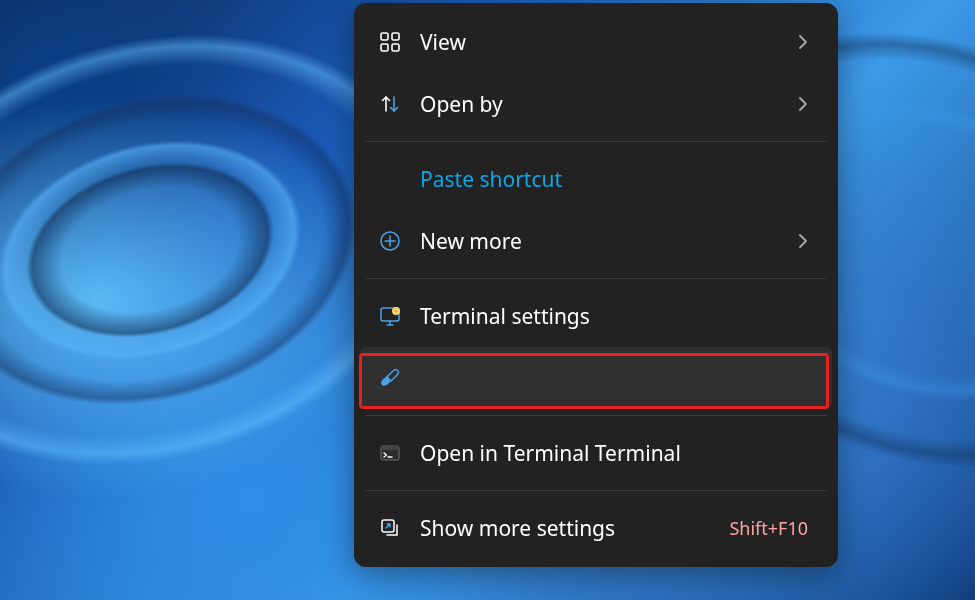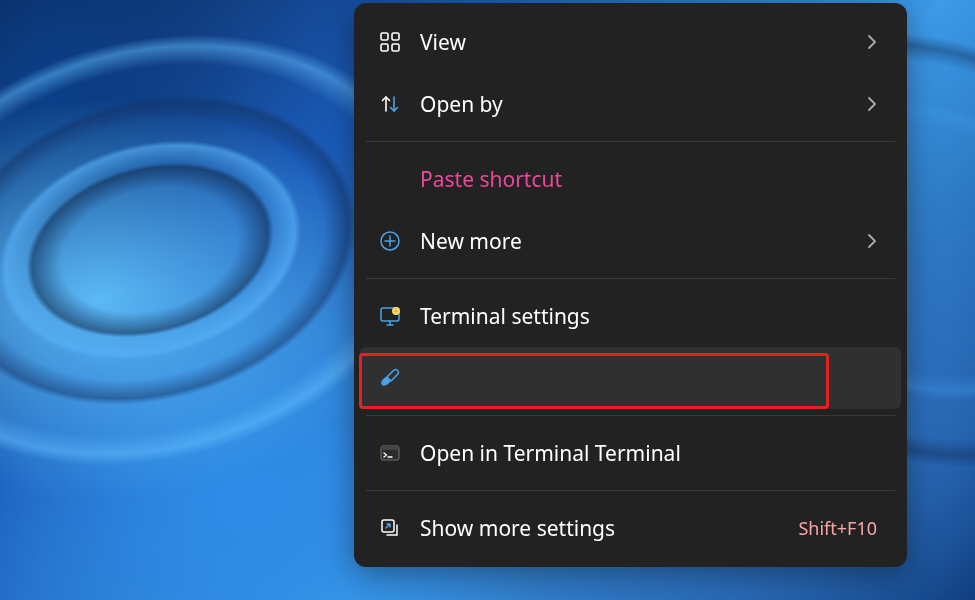--- a/index.html
+++ b/index.html
@@ -48,42 +48,42 @@
       background:
         radial-gradient(ellipse 400px 300px at 50% 50%, transparent 40%, rgba(60,150,230,0.4) 45%, transparent 48%),
         radial-gradient(ellipse 500px 380px at 50% 50%, transparent 48%, rgba(15,40,80,0.4) 52%, transparent 55%);
       transform: rotate(20deg);
     }
 
     .context-menu {
       position: absolute;
       left: 354px;
       top: 3px;
-      width: 553px;
+      width: 484px;
       background: #222222;
       border-radius: 12px;
       padding: 8px 0;
       box-shadow: 0 8px 32px rgba(0,0,0,0.4);
       color: #ffffff;
     }
 
     .menu-item {
       display: flex;
       align-items: center;
       height: 62px;
       padding: 0 24px 0 16px;
       position: relative;
       margin: 0 6px;
       border-radius: 6px;
     }
     .menu-item.hover {
       background: #303030;
     }
     .menu-item.disabled .label {
-      color: #ec4899;
+      color: #0ea5e9;
     }
     .menu-item .icon {
       width: 28px;
       height: 28px;
       display: flex;
       align-items: center;
       justify-content: center;
       margin-right: 16px;
       flex-shrink: 0;
     }

